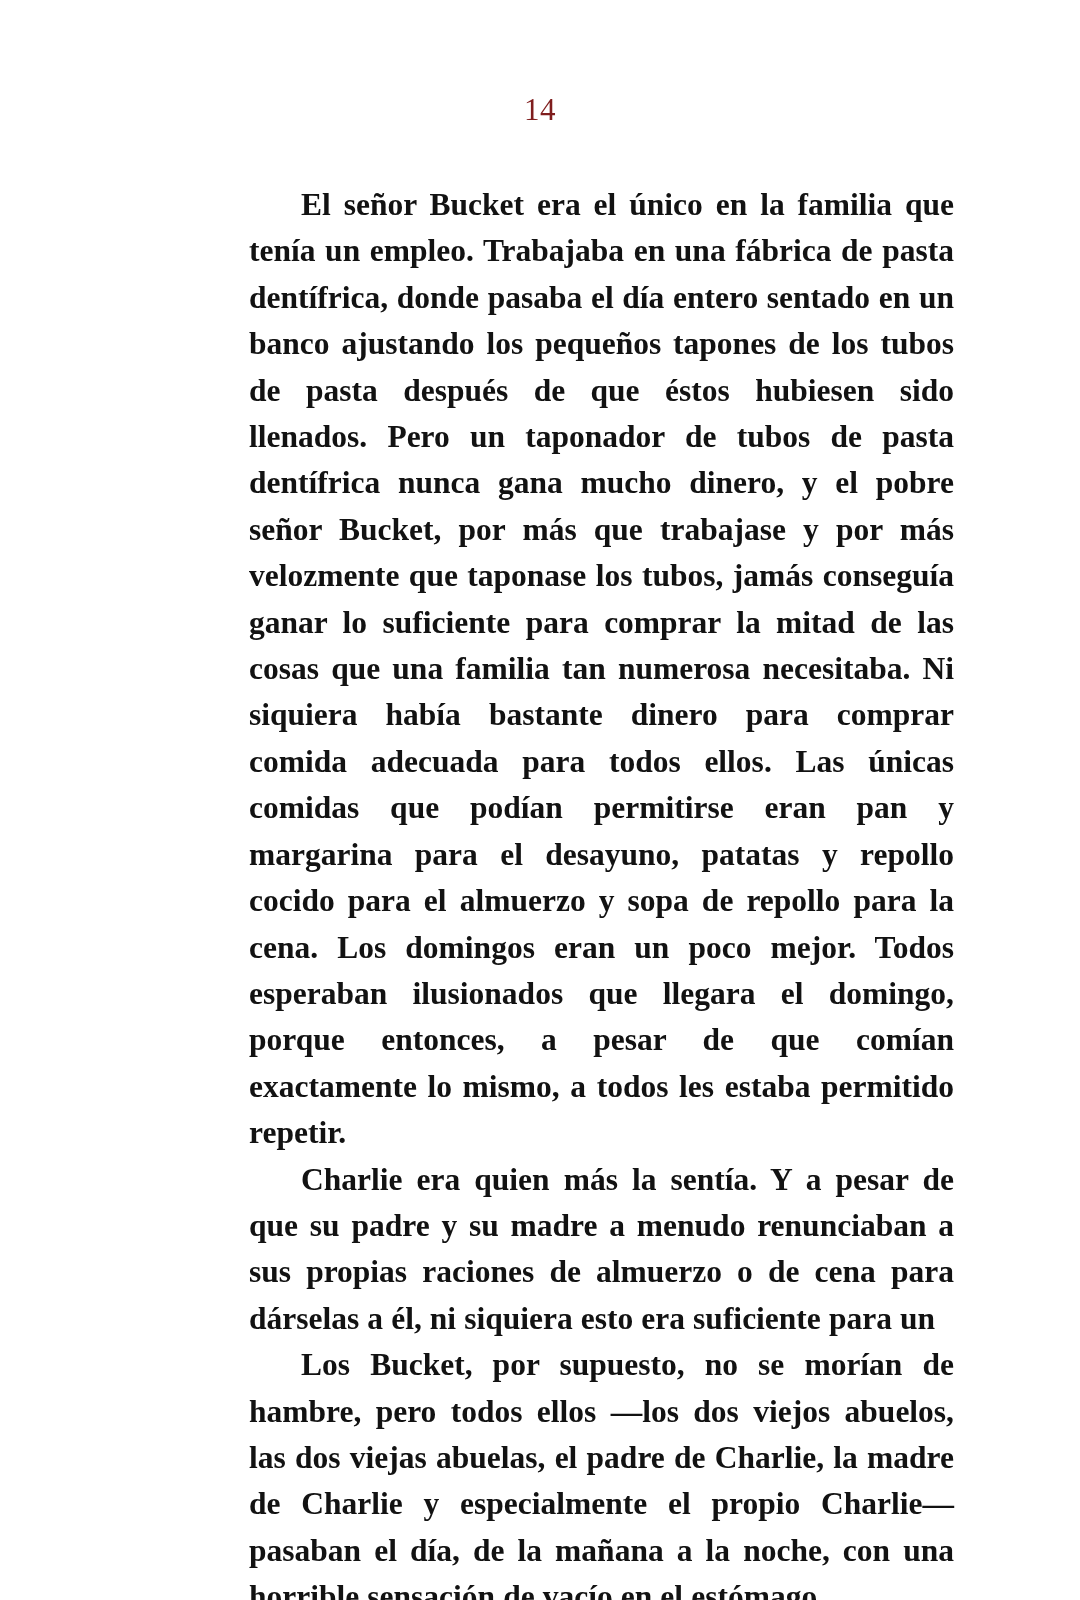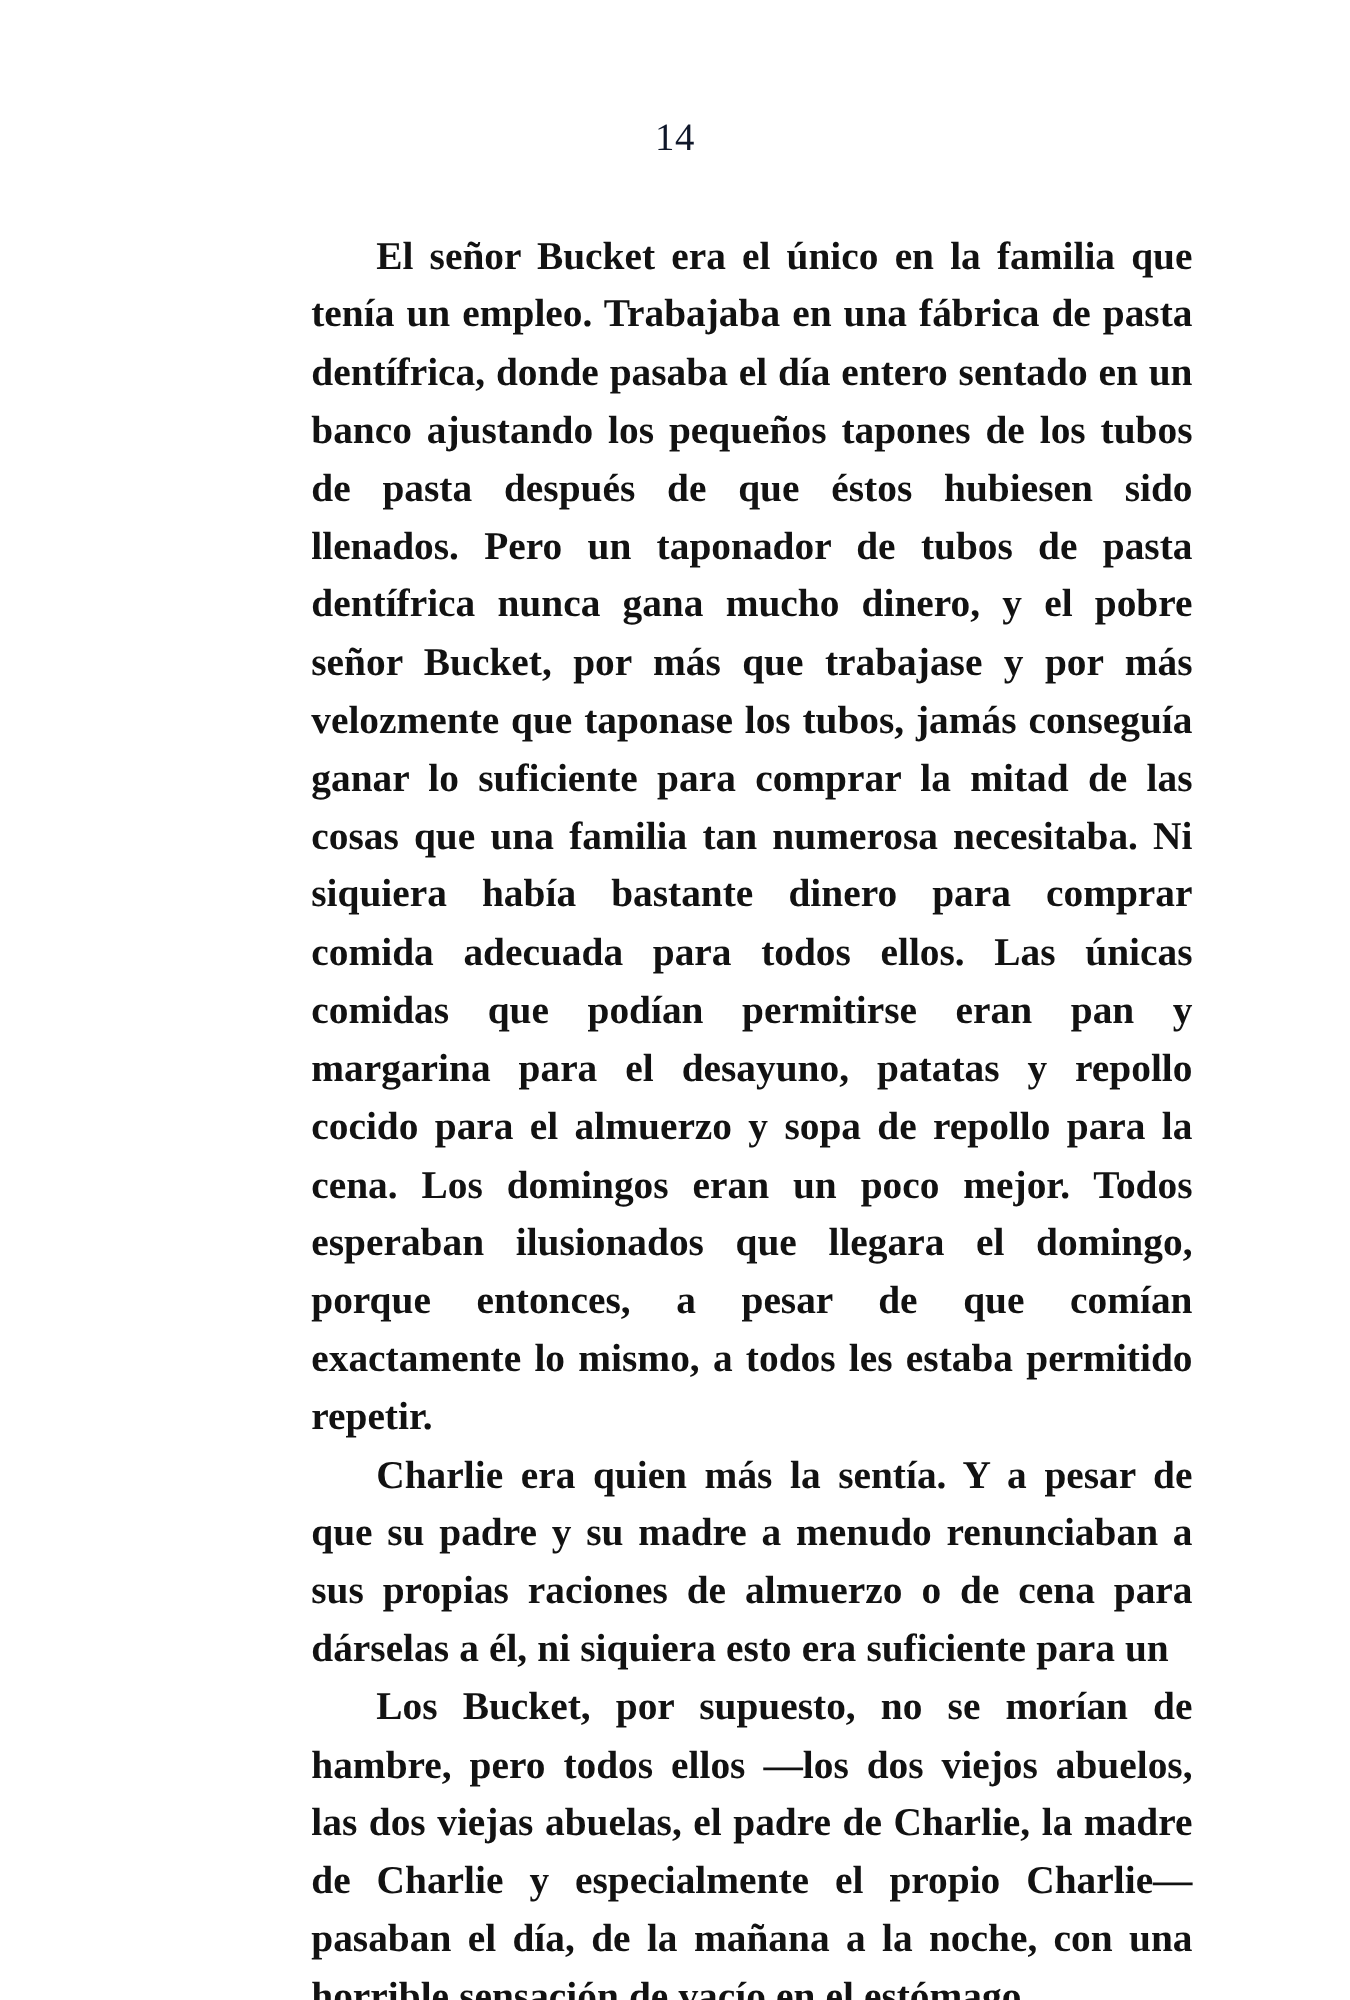--- a/index.html
+++ b/index.html
@@ -22,21 +22,21 @@
     position: relative;
   }
   .page-number {
     position: absolute;
     top: 92px;
     left: 0;
     width: 1080px;
     text-align: center;
     font-size: 31px;
     letter-spacing: 0.5px;
-    color: #0f172a;
+    color: #7f1d1d;
   }
   .text-block {
     position: absolute;
     top: 182px;
     left: 249px;
     width: 705px;
     font-weight: bold;
   }
   .text-block p {
     margin: 0;

